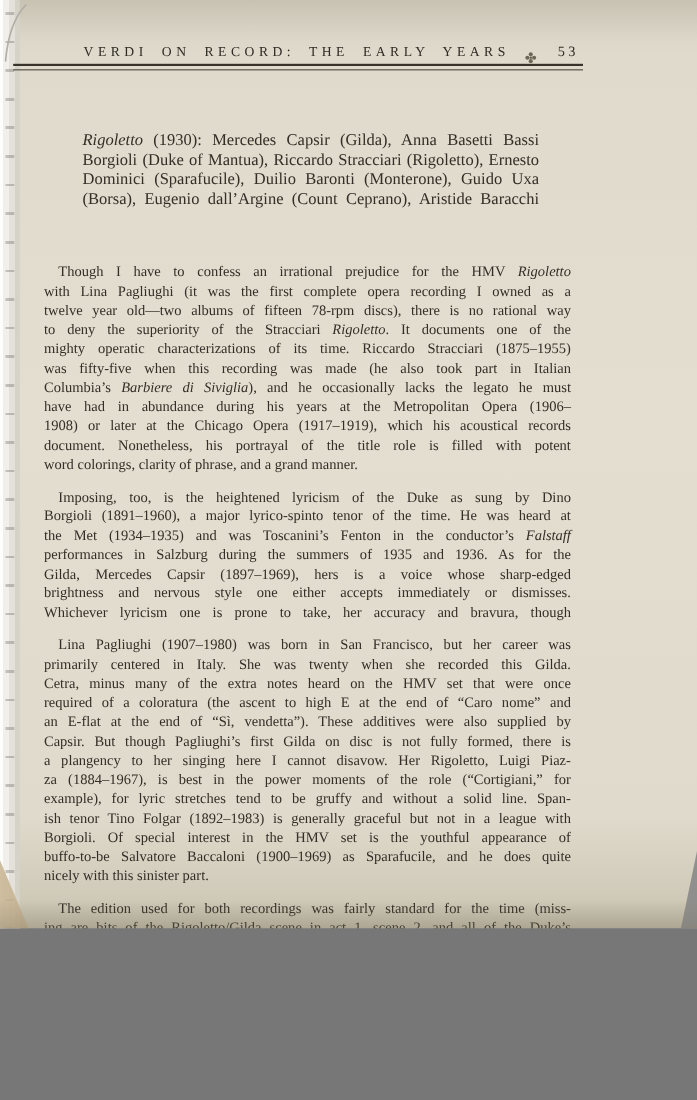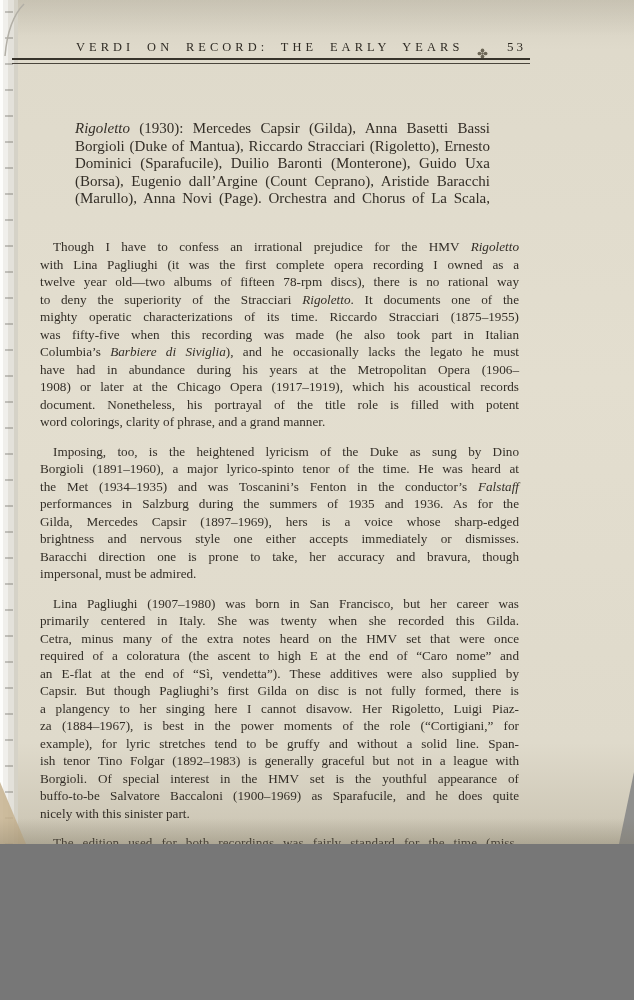--- a/index.html
+++ b/index.html
@@ -76,21 +76,20 @@
   <div class="head-rule">
     <div class="thick"></div>
     <div class="thin"></div>
   </div>
 
   <div class="quote">
       <div class="tline"><i>Rigoletto</i> (1930): Mercedes Capsir (Gilda), Anna Basetti Bassi</div>
       <div class="tline">Borgioli (Duke of Mantua), Riccardo Stracciari (Rigoletto), Ernesto</div>
       <div class="tline">Dominici (Sparafucile), Duilio Baronti (Monterone), Guido Uxa</div>
       <div class="tline">(Borsa), Eugenio dall’Argine (Count Ceprano), Aristide Baracchi</div>
-      <div class="tline">(Marullo), Anna Novi (Page). Orchestra and Chorus of La Scala,</div>
     </div>
 
   <div class="bodytext">
     <div class="para">
         <div class="tline indent">Though I have to confess an irrational prejudice for the HMV <i>Rigoletto</i></div>
         <div class="tline">with Lina Pagliughi (it was the first complete opera recording I owned as a</div>
         <div class="tline">twelve year old—two albums of fifteen 78-rpm discs), there is no rational way</div>
         <div class="tline">to deny the superiority of the Stracciari <i>Rigoletto</i>. It documents one of the</div>
         <div class="tline">mighty operatic characterizations of its time. Riccardo Stracciari (1875–1955)</div>
         <div class="tline">was fifty-five when this recording was made (he also took part in Italian</div>
@@ -100,22 +99,21 @@
         <div class="tline">document. Nonetheless, his portrayal of the title role is filled with potent</div>
         <div class="tline last">word colorings, clarity of phrase, and a grand manner.</div>
       </div>
     <div class="para">
         <div class="tline indent">Imposing, too, is the heightened lyricism of the Duke as sung by Dino</div>
         <div class="tline">Borgioli (1891–1960), a major lyrico-spinto tenor of the time. He was heard at</div>
         <div class="tline">the Met (1934–1935) and was Toscanini’s Fenton in the conductor’s <i>Falstaff</i></div>
         <div class="tline">performances in Salzburg during the summers of 1935 and 1936. As for the</div>
         <div class="tline">Gilda, Mercedes Capsir (1897–1969), hers is a voice whose sharp-edged</div>
         <div class="tline">brightness and nervous style one either accepts immediately or dismisses.</div>
-        <div class="tline">Baracchi direction one is prone to take, her accuracy and bravura, though</div>
-        <div class="tline last">impersonal, must be admired.</div>
+        <div class="tline">Whichever lyricism one is prone to take, her accuracy and bravura, though</div>
       </div>
     <div class="para">
         <div class="tline indent">Lina Pagliughi (1907–1980) was born in San Francisco, but her career was</div>
         <div class="tline">primarily centered in Italy. She was twenty when she recorded this Gilda.</div>
         <div class="tline">Cetra, minus many of the extra notes heard on the HMV set that were once</div>
         <div class="tline">required of a coloratura (the ascent to high E at the end of “Caro nome” and</div>
         <div class="tline">an E-flat at the end of “Sì, vendetta”). These additives were also supplied by</div>
         <div class="tline">Capsir. But though Pagliughi’s first Gilda on disc is not fully formed, there is</div>
         <div class="tline">a plangency to her singing here I cannot disavow. Her Rigoletto, Luigi Piaz-</div>
         <div class="tline">za (1884–1967), is best in the power moments of the role (“Cortigiani,” for</div>

